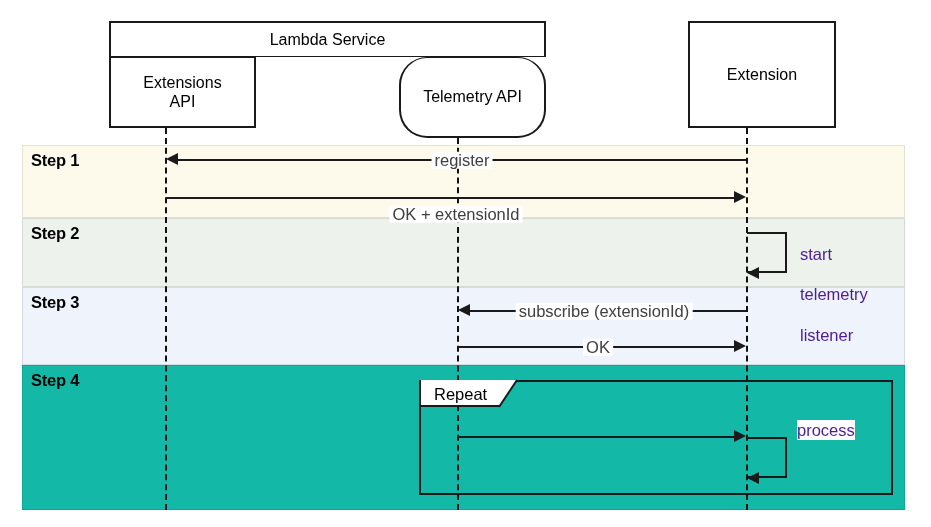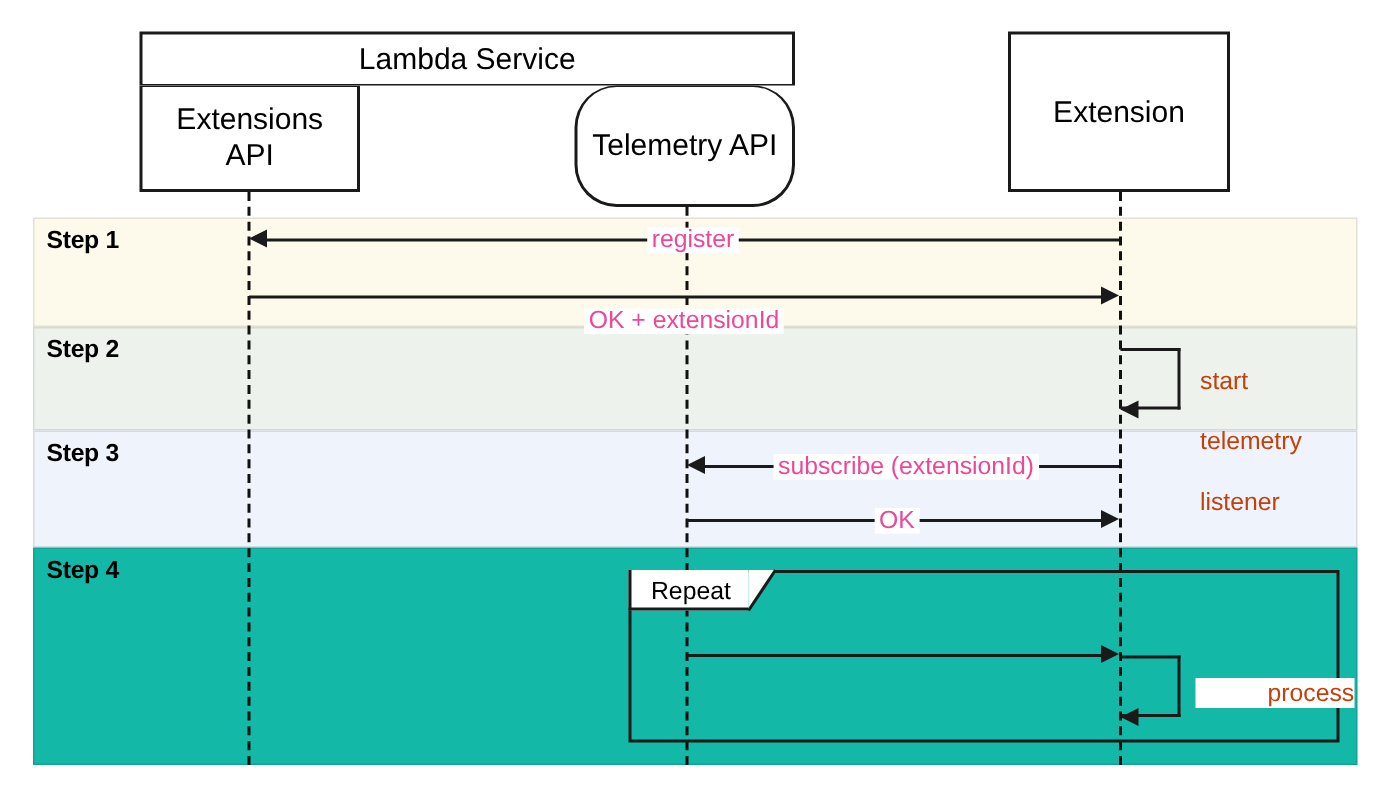--- a/index.html
+++ b/index.html
@@ -41,23 +41,24 @@
   
   .pbox {
     position: absolute;
     box-sizing: border-box;
     background: #ffffff;
     border: 2px solid #1a1a1a;
     display: flex;
     align-items: center;
     justify-content: center;
     text-align: center;
-    font-size: 20px;
+    font-size: 16px;
     color: #000000;
     line-height: 1.2;
+    margin-left: 16px;
   }
   .pbox-lambda {
     left: 93px;
     top: 21px;
     width: 437px;
     height: 36px;
     border-bottom-width: 1px;
   }
   .pbox-ext-api {
     left: 93px;
@@ -105,38 +106,38 @@
   }
   .arrowhead.right {
     border-left: 12px solid #1a1a1a;
   }
   .arrowhead.left {
     border-right: 12px solid #1a1a1a;
   }
   .msg-label {
     position: absolute;
     font-size: 16.5px;
-    color: #ec4899;
+    color: #404040;
     white-space: nowrap;
     transform: translate(-50%, -50%);
     padding: 0 3px;
     line-height: 1;
   }
 
   
   .selfloop {
     position: absolute;
     box-sizing: border-box;
     border: 2px solid #1a1a1a;
     border-left: none;
   }
   .selfloop-label {
     position: absolute;
     font-size: 16.5px;
-    color: #c2410c;
+    color: #4c1d95;
     line-height: 1.22;
     white-space: pre-line;
   }
 
   
   .fragment {
     position: absolute;
     box-sizing: border-box;
     border: 2px solid #1a1a1a;
     background: transparent;
@@ -237,15 +238,15 @@
     <polygon points="2,28 20,1 2,1" fill="#ffffff" stroke="none"></polygon>
     <line x1="2" y1="28" x2="20" y2="1" stroke="#1a1a1a" stroke-width="2"></line>
   </svg>
   <div class="fragment-tag-label lbl-bg" style="left:434px; top:386px;">Repeat</div>
 
   <div class="msg" style="left:458px; top:436px; width:276px;"></div>
   <div class="arrowhead right" style="left:734px; top:430px;"></div>
 
   <div class="selfloop" style="left:747px; top:437px; width:40px; height:41px;"></div>
   <div class="arrowhead left" style="left:747px; top:472px;"></div>
-  <div class="selfloop-label lbl-bg" style="left:797px; top:452px;padding-left:48px;">process</div>
+  <div class="selfloop-label lbl-bg" style="left:797px; top:420px;">process</div>
 
 </div>
 
 </body></html>

